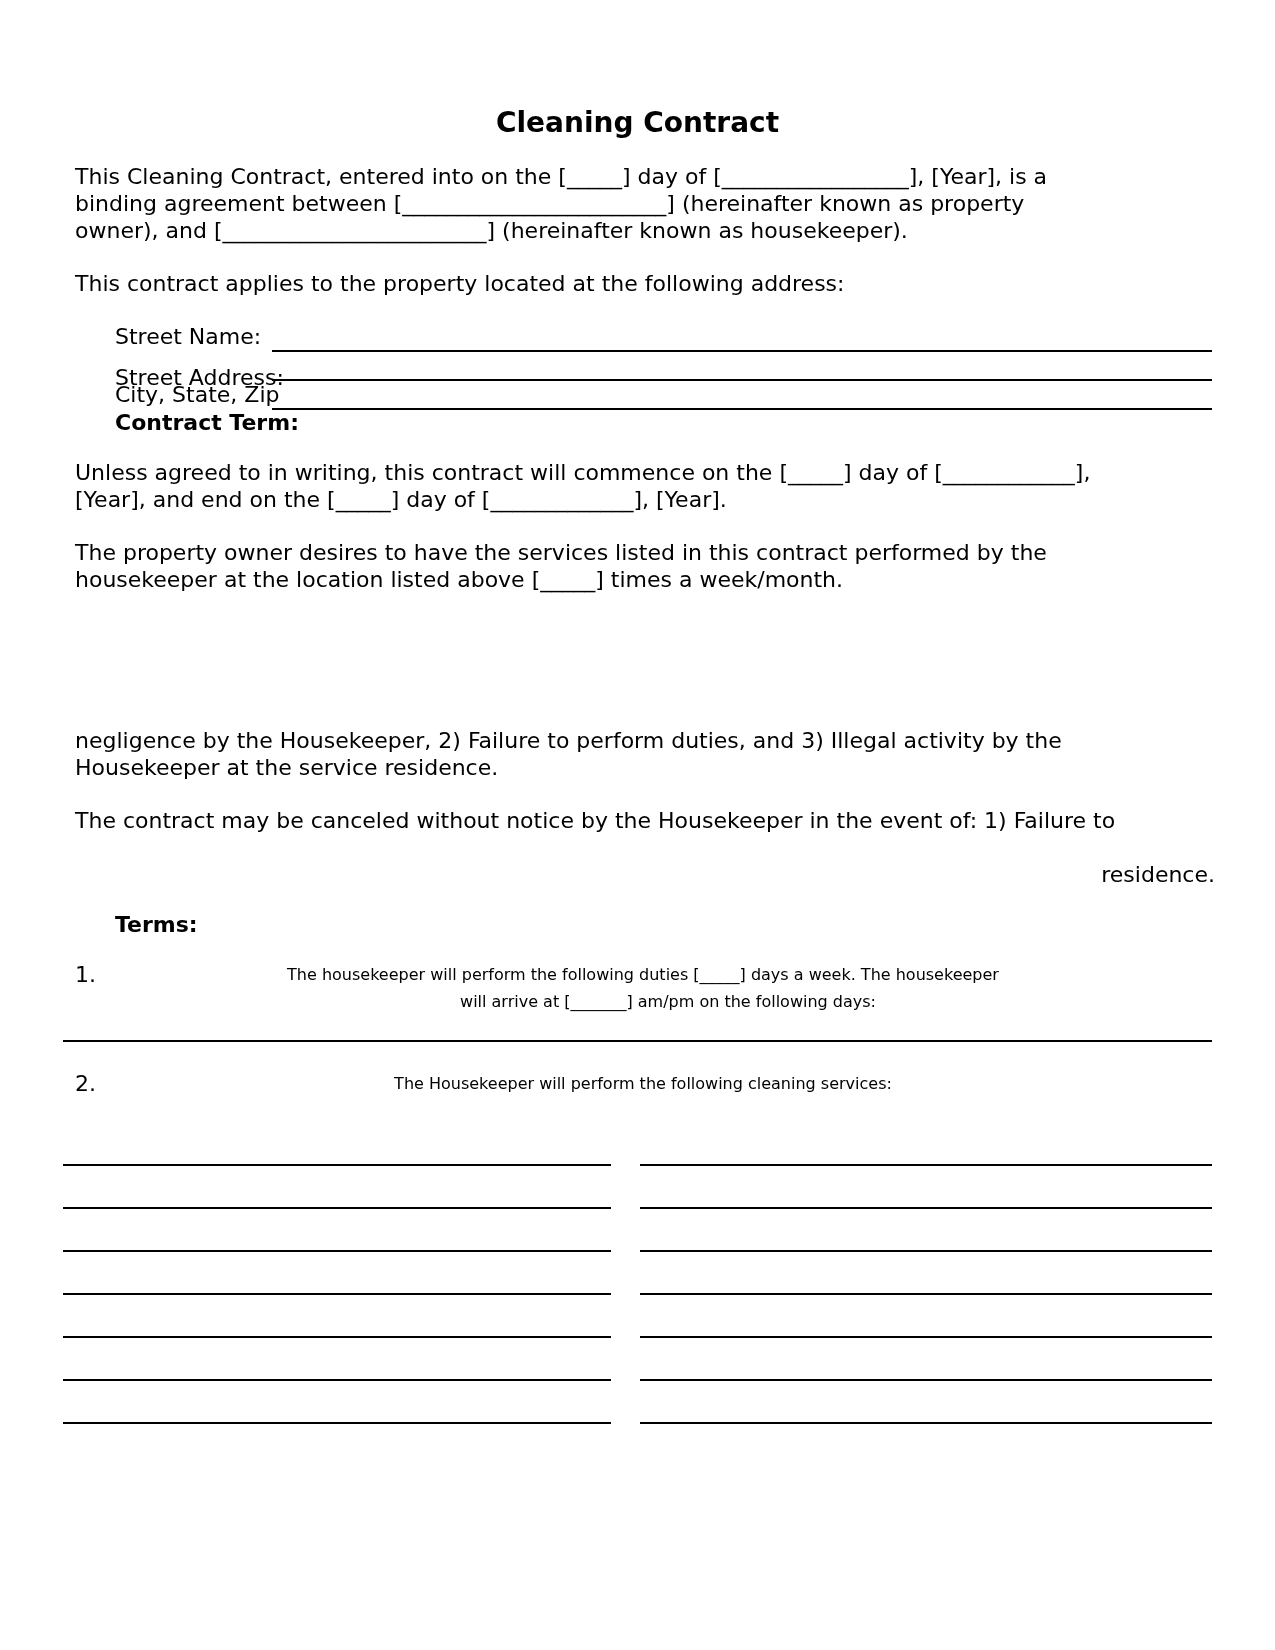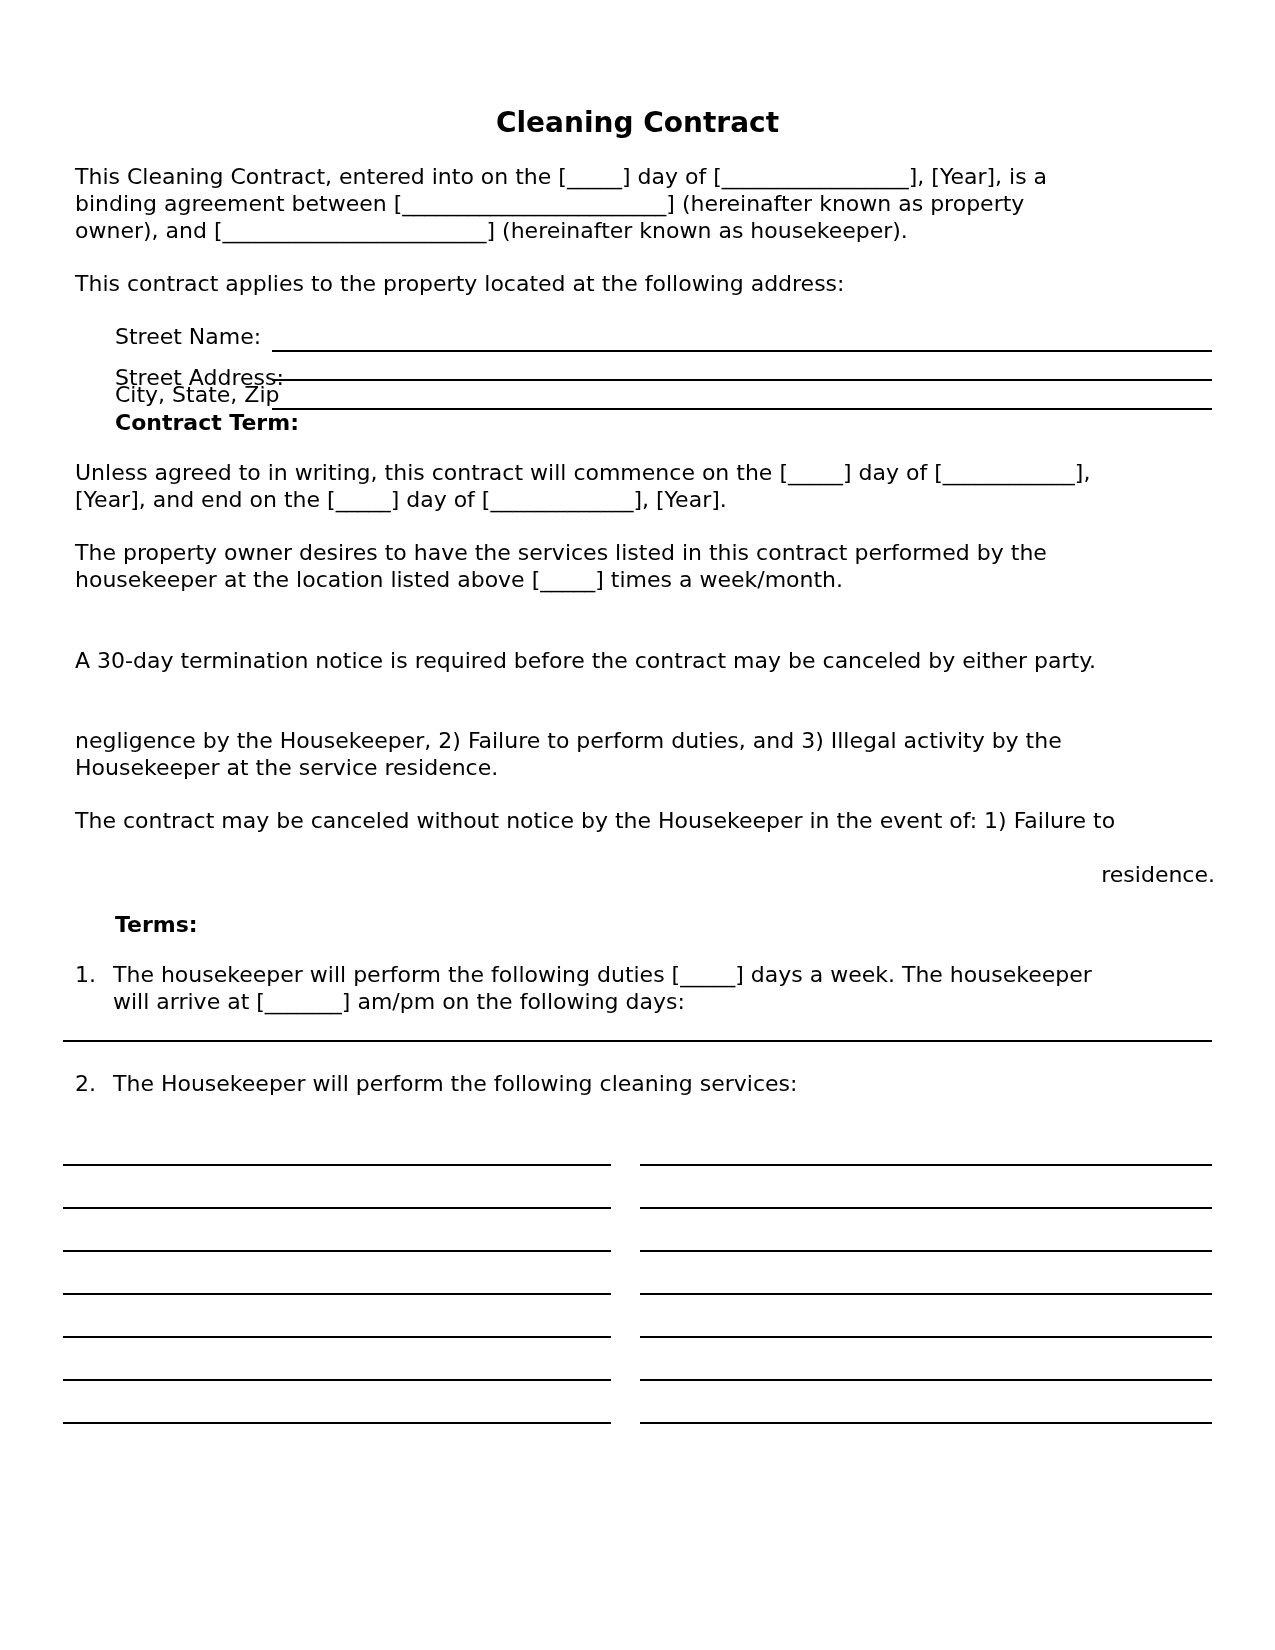--- a/index.html
+++ b/index.html
@@ -4,21 +4,21 @@
   <style>
     html, body { margin: 0; padding: 0; background: #ffffff; }
     body { width: 1275px; height: 1650px; position: relative; color: #000; font-family: "DejaVu Sans", sans-serif; }
     .page { position: absolute; left: 0; top: 0; width: 1275px; height: 1650px; }
     .title { position: absolute; top: 106px; left: 0; width: 1275px; text-align: center; font-weight: bold; font-size: 28px; }
     .p { position: absolute; left: 75px; width: 1140px; font-size: 22px; line-height: 28px; white-space: pre-wrap; }
     .lbl { position: absolute; left: 75px; font-size: 22px; line-height: 28px; margin-left: 40px; }
     .bold { font-weight: bold; }
     .line { position: absolute; height: 0; border-top: 2px solid #000; }
     .num { position: absolute; left: 75px; font-size: 22px; line-height: 28px; }
-    .item { position: absolute; left: 113px; width: 1060px; font-size: 22px; line-height: 28px; }
+    .item { position: absolute; left: 113px; width: 1060px; font-size: 16px; line-height: 28px; text-align: center; }
   </style>
 </head>
 <body>
 
 <div class="page">
   <div class="title">Cleaning Contract</div>
 
   <div class="p" style="top:163px;">This Cleaning Contract, entered into on the [_____] day of [_________________], [Year], is a</div>
   <div class="p" style="top:190px;">binding agreement between [________________________] (hereinafter known as property</div>
   <div class="p" style="top:217px;">owner), and [________________________] (hereinafter known as housekeeper).</div>
@@ -32,33 +32,32 @@
   <div class="lbl" style="top:381px;">City, State, Zip</div>
   <div class="line" style="top:408px; left:272px; width:940px;"></div>
 
   <div class="lbl bold" style="top:409px;">Contract Term:</div>
   <div class="p" style="top:459px;">Unless agreed to in writing, this contract will commence on the [_____] day of [____________],</div>
   <div class="p" style="top:539px;">The property owner desires to have the services listed in this contract performed by the</div>
 
   <div class="p" style="top:486px;">[Year], and end on the [_____] day of [_____________], [Year].</div>
   <div class="p" style="top:566px;">housekeeper at the location listed above [_____] times a week/month.</div>
 
-  <div class="p" style="top:647px;">A 30-day termination notice is required before the contract may be canceled by either party.</div>
 
   <div class="p" style="top:727px;">negligence by the Housekeeper, 2) Failure to perform duties, and 3) Illegal activity by the</div>
   <div class="p" style="top:754px;">Housekeeper at the service residence.</div>
 
   <div class="p" style="top:807px;">The contract may be canceled without notice by the Housekeeper in the event of: 1) Failure to</div>
   <div class="p" style="top:861px;text-align:right;">residence.</div>
 
   <div class="lbl bold" style="top:911px;">Terms:</div>
 
   <div class="num" style="top:961px;">1.</div>
   <div class="item" style="top:961px;">The housekeeper will perform the following duties [_____] days a week. The housekeeper</div>
-  <div class="item" style="top:988px;">will arrive at [_______] am/pm on the following days:</div>
+  <div class="item" style="top:988px;margin-left:25px;">will arrive at [_______] am/pm on the following days:</div>
   <div class="line" style="top:1040px; left:63px; width:1149px;"></div>
 
   <div class="num" style="top:1070px;">2.</div>
   <div class="item" style="top:1070px;">The Housekeeper will perform the following cleaning services:</div>
 
   <div>
     <div class="line" style="top:1164px; left:63px; width:548px;"></div>
     <div class="line" style="top:1207px; left:63px; width:548px;"></div>
     <div class="line" style="top:1250px; left:63px; width:548px;"></div>
     <div class="line" style="top:1293px; left:63px; width:548px;"></div>

